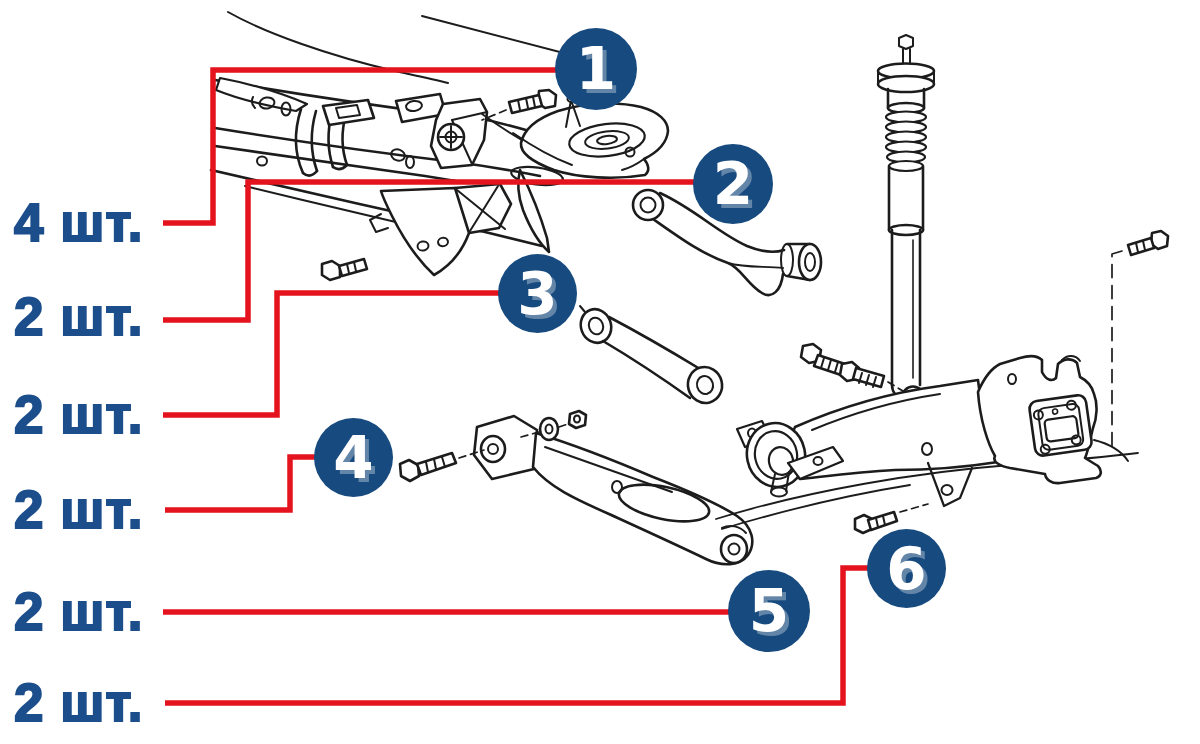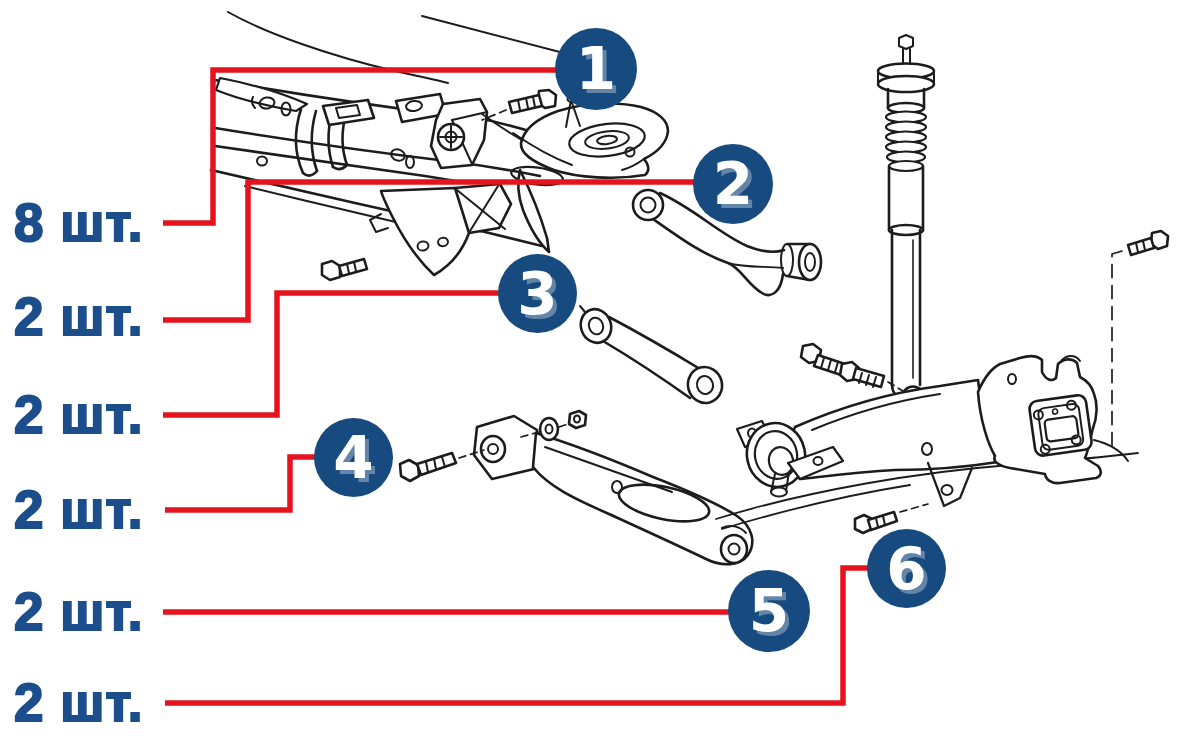--- a/index.html
+++ b/index.html
@@ -228,21 +228,21 @@
     <g stroke="#e5131e" stroke-width="5.5" fill="none" stroke-linejoin="miter" stroke-linecap="butt">
       <polyline points="163,223 213,223 213,70 562,70"></polyline>
       <polyline points="163,320 248,320 248,182 699,182"></polyline>
       <polyline points="163,415 277,415 277,293 503,293"></polyline>
       <polyline points="165,510 290,510 290,457 319,457"></polyline>
       <polyline points="163,612 733,612"></polyline>
       <polyline points="165,703 843,703 843,568 871,568"></polyline>
     </g>
   </svg>
 
-  <div class="qty-label" style="top:191px">8 шт.</div>
+  <div class="qty-label" style="top:191px">4 шт.</div>
   <div class="qty-label" style="top:285px">2 шт.</div>
   <div class="qty-label" style="top:383px">2 шт.</div>
   <div class="qty-label" style="top:478px">2 шт.</div>
   <div class="qty-label" style="top:580px">2 шт.</div>
   <div class="qty-label" style="top:671px">2 шт.</div>
 
   <div class="callout" style="left:555px;top:28px;width:82px;height:82px">1</div>
   <div class="callout" style="left:693px;top:144px;width:80px;height:80px">2</div>
   <div class="callout" style="left:498px;top:254px;width:79px;height:79px">3</div>
   <div class="callout" style="left:314px;top:418px;width:79px;height:79px">4</div>

